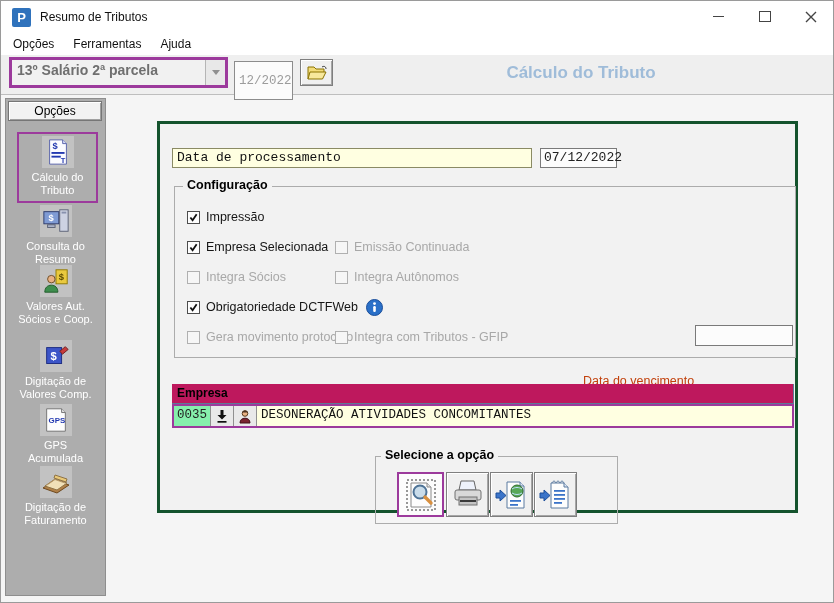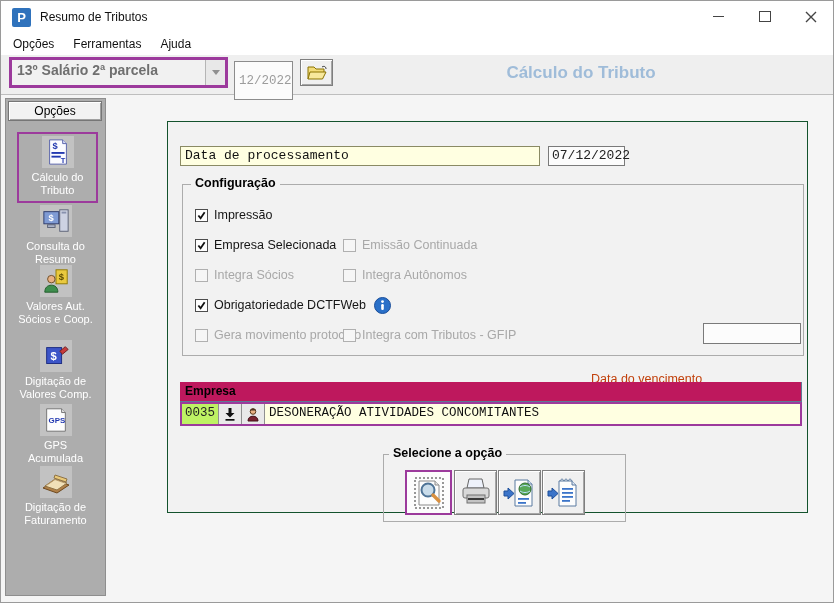--- a/index.html
+++ b/index.html
@@ -33,21 +33,21 @@
   .heading{position:absolute;left:430px;top:8px;width:300px;text-align:center;font-size:17px;font-weight:bold;color:#9fbcd9;}
   
   .sidebar{position:absolute;left:4px;top:97px;width:101px;height:498px;background:#adadad;border:1px solid #8e8e8e;box-sizing:border-box;}
   .opcbtn{position:absolute;left:2px;top:2px;width:94px;height:20px;background:#f2f2f2;border:1px solid #767676;
           box-shadow:inset 1px 1px 0 #fff,inset -1px -1px 0 #a0a0a0;font-size:12px;color:#000;text-align:center;line-height:18px;box-sizing:border-box;}
   .side-item{position:absolute;left:0;width:99px;display:flex;flex-direction:column;align-items:center;}
   .side-item.sel{left:11px;width:77px;border:2px solid #9c3a9c;padding:2px 0 4px 0;}
   .plate{width:32px;height:32px;background:#c2c2c2;display:flex;align-items:center;justify-content:center;}
   .side-label{font-size:11px;line-height:13px;color:#ffffff;text-align:center;margin-top:3px;}
   
-  .mainpanel{position:absolute;left:166px;top:120px;width:641px;height:392px;border:1px solid #14532d;background:#f2f2f2;box-sizing:border-box;}
+  .mainpanel{position:absolute;left:156px;top:120px;width:641px;height:392px;border:3px solid #14532d;background:#f2f2f2;box-sizing:border-box;}
   .yfield{background:#ffffe1;border:1px solid #8a8a64;font-family:"Liberation Mono",monospace;font-size:13px;color:#111;
           padding-left:4px;line-height:18px;box-sizing:border-box;}
   .wfield{background:#fcfcfc;border:1px solid #7a7a7a;font-family:"Liberation Mono",monospace;font-size:13px;color:#222;
           padding-left:3px;line-height:18px;box-sizing:border-box;}
   .group{position:absolute;border:1px solid #acacac;box-sizing:border-box;}
   .legend{position:absolute;top:-9px;left:8px;background:#f2f2f2;padding:0 4px;font-size:12.5px;font-weight:bold;color:#000;}
   
   .cb-row{position:absolute;display:flex;align-items:center;height:16px;}
   .cb{width:13px;height:13px;background:#fdfdfd;border:1px solid #4d4d4d;margin-right:6px;position:relative;box-sizing:border-box;flex:none;}
   .cb .tick{position:absolute;left:1px;top:1px;width:9px;height:9px;}
@@ -56,21 +56,21 @@
   .cb-row.dis .cb{border-color:#b0b0b0;background:#f6f6f6;}
   .cb-row.dis .cb-lab{color:#a8a8a8;}
   .info{margin-left:8px;width:17px;height:17px;display:inline-flex;}
   .duelab{position:absolute;font-size:12.5px;color:#c2410c;white-space:nowrap;margin-top:44px;}
   input.plain{outline:none;}
   
   .emp-header{position:absolute;left:12px;top:260px;width:622px;height:20px;background:#be185d;
               box-shadow:inset -1px -1px 0 #5e7a94;font-size:12px;font-weight:bold;color:#000;
               padding-left:5px;line-height:19px;box-sizing:border-box;}
   .emp-row{position:absolute;left:12px;top:280px;width:622px;height:24px;border:2px solid #9c3a9c;display:flex;box-sizing:border-box;background:#ffffe1;}
-  .emp-code{width:37px;background:#bef264;border-right:1px solid #909090;font-family:"Liberation Mono",monospace;
+  .emp-code{width:37px;background:#86efac;border-right:1px solid #909090;font-family:"Liberation Mono",monospace;
             font-size:12.5px;color:#222;padding-left:3px;line-height:19px;box-sizing:border-box;flex:none;}
   .emp-btn{width:22px;background:#e9e9e9;border-right:1px solid #909090;display:flex;align-items:center;justify-content:center;flex:none;}
   .emp-name{flex:1;background:#ffffe1;font-family:"Liberation Mono",monospace;font-size:12.5px;color:#111;
             padding-left:4px;line-height:19px;white-space:nowrap;overflow:hidden;}
   
   .optbtn{position:absolute;top:15px;height:45px;}
   .optbtn.sel{border:2px solid #9c3a9c;background:#fcfcfc;box-shadow:none;display:flex;align-items:center;justify-content:center;box-sizing:border-box;}
 </style>
 </head>
 <body>

